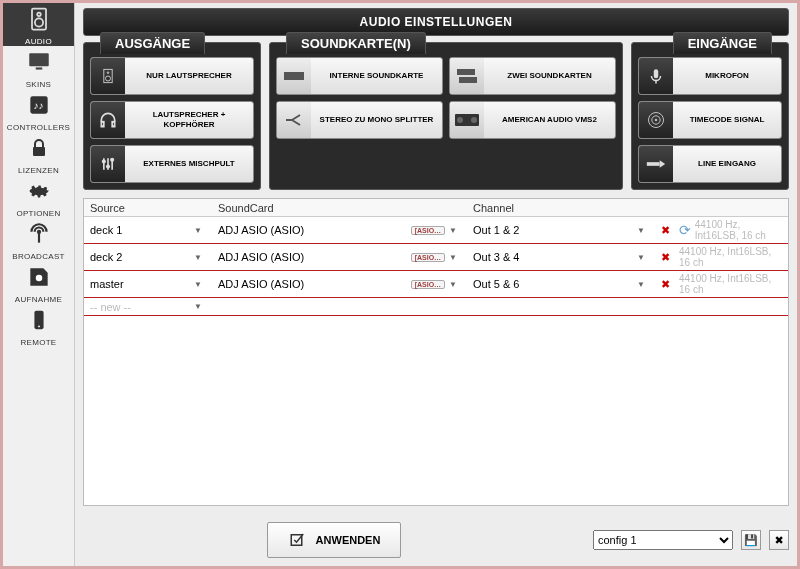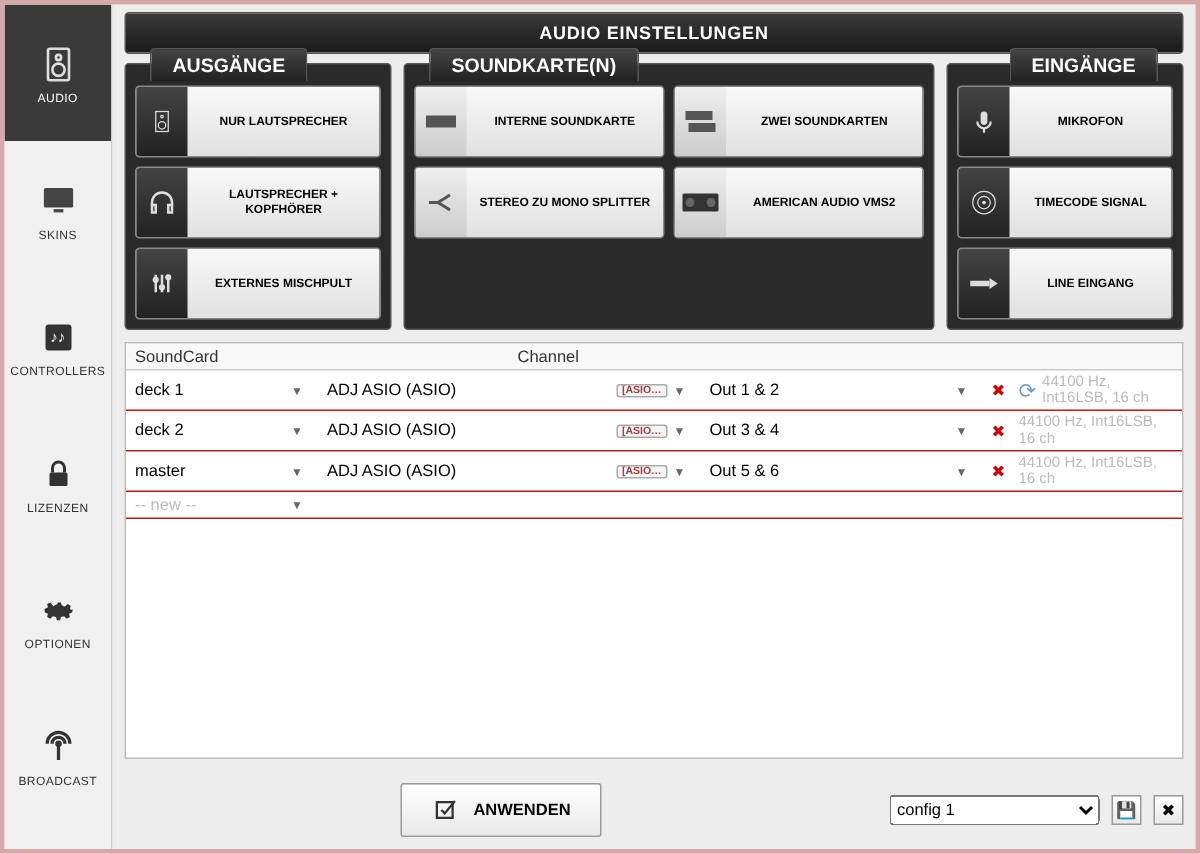--- a/index.html
+++ b/index.html
@@ -1,40 +1,40 @@
 <!DOCTYPE html>
 <html><head>
 <meta charset="utf-8">
 <style>
 * { box-sizing: border-box; margin: 0; padding: 0; font-family: Arial, sans-serif; }
 body { width: 800px; height: 569px; background: #f5f2f2; border: 3px solid #d8a8a8; display: flex; overflow: hidden; }
 
 .sidebar { width: 72px; background: #f0f0f0; border-right: 1px solid #ccc; display: flex; flex-direction: column; }
-.sidebar-item { display: flex; flex-direction: column; align-items: center; justify-content: center; padding: 24px 2px; cursor: pointer; text-align: center; }
+.sidebar-item { display: flex; flex-direction: column; align-items: center; justify-content: center; padding: 0 2px; cursor: pointer; text-align: center; }
 .sidebar-item.active { background: #3a3a3a; }
 .sidebar-item .icon { width: 32px; height: 32px; display: flex; align-items: center; justify-content: center; }
 .sidebar-item .label { font-size: 8px; color: #333; margin-top: 2px; letter-spacing: 0.3px; }
 .sidebar-item.active .label { color: #fff; }
 
 .main { flex: 1; display: flex; flex-direction: column; background: #ededed; }
 .header { background: linear-gradient(#3a3a3a,#1a1a1a); color: #fff; border: 1px solid #555; border-radius: 3px; margin: 5px 8px 0 8px; text-align: center; padding: 6px; font-size: 12px; font-weight: bold; letter-spacing: 0.5px; }
 
 .panel-row { display: flex; gap: 8px; margin: 6px 8px 0 8px; }
 .panel { background: #2a2a2a; border: 1px solid #555; border-radius: 3px; padding: 6px; position: relative; }
 .panel.outputs { width: 178px; }
 .panel.cards { flex: 1; }
 .panel.inputs { width: 158px; }
 .panel-tab { position: absolute; top: -11px; background: linear-gradient(#444,#222); color: #fff; font-size: 13px; font-weight: bold; padding: 3px 14px; border-radius: 3px 3px 0 0; border: 1px solid #555; border-bottom: none; }
 .panel.outputs .panel-tab { left: 16px; }
 .panel.cards .panel-tab { left: 16px; }
 .panel.inputs .panel-tab { right: 16px; }
 
 .panel-buttons { display: flex; flex-direction: column; gap: 6px; margin-top: 8px; }
 .panel.cards .panel-buttons { display: grid; grid-template-columns: 1fr 1fr; gap: 6px; }
-.pbtn { background: linear-gradient(#f8f8f8,#e0e0e0); border: 1px solid #888; border-radius: 3px; display: flex; align-items: center; height: 48px; cursor: pointer; overflow: hidden; }
+.pbtn { background: linear-gradient(#f8f8f8,#e0e0e0); border: 1px solid #888; border-radius: 3px; display: flex; align-items: center; height: 38px; cursor: pointer; overflow: hidden; }
 .pbtn .pb-icon { width: 34px; height: 100%; background: linear-gradient(#444,#222); display: flex; align-items: center; justify-content: center; flex-shrink: 0; }
 .pbtn .pb-icon.light { background: linear-gradient(#eee,#ccc); }
 .pbtn .pb-label { flex: 1; font-size: 8px; font-weight: bold; text-align: center; padding: 0 4px; line-height: 1.2; }
 
 .table-area { margin: 8px; background: #fff; border: 1px solid #bbb; flex: 1; overflow: hidden; font-size: 11px; }
 .trow { display: flex; border-bottom: 1px solid #b91c1c; min-height: 18px; align-items: center; }
 .trow.header-row { background: #f8f8f8; border-bottom: 1px solid #ccc; font-weight: normal; color: #333; }
 .tcell { padding: 2px 6px; position: relative; display: flex; align-items: center; }
 .c-source { width: 128px; }
 .c-card { width: 255px; }
@@ -248,20 +248,21 @@
               </svg>
             </span>
             <span class="pb-label">LINE EINGANG</span>
           </div>
       </div>
     </div>
   </div>
 
   <div class="table-area">
     <div class="trow header-row">
+      <div class="tcell c-source">Source</div>
       <div class="tcell c-card">SoundCard</div>
       <div class="tcell c-chan">Channel</div>
       <div class="tcell c-del"></div>
         <div class="tcell c-info"></div>
     </div>
     <div id="tbody">
         <div class="trow">
           <div class="tcell c-source">
             <span class="dd">deck 1</span>
             <span class="dd-arrow">▼</span>

